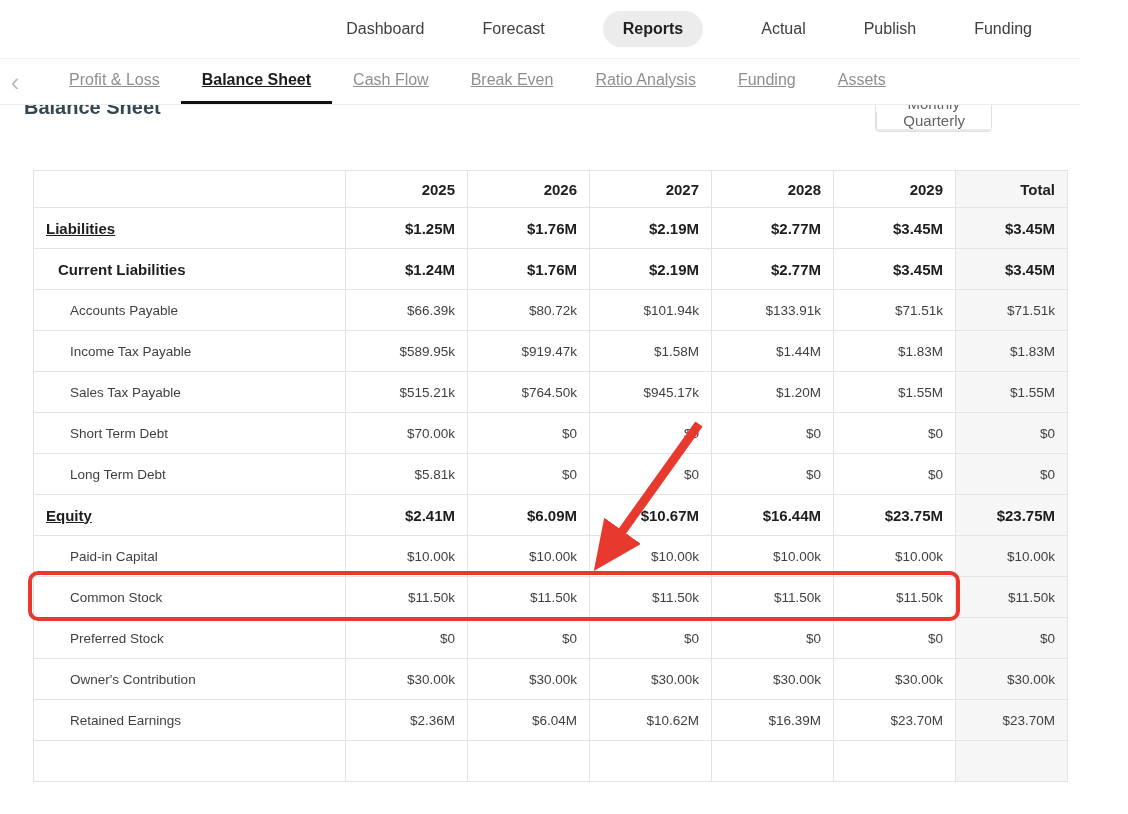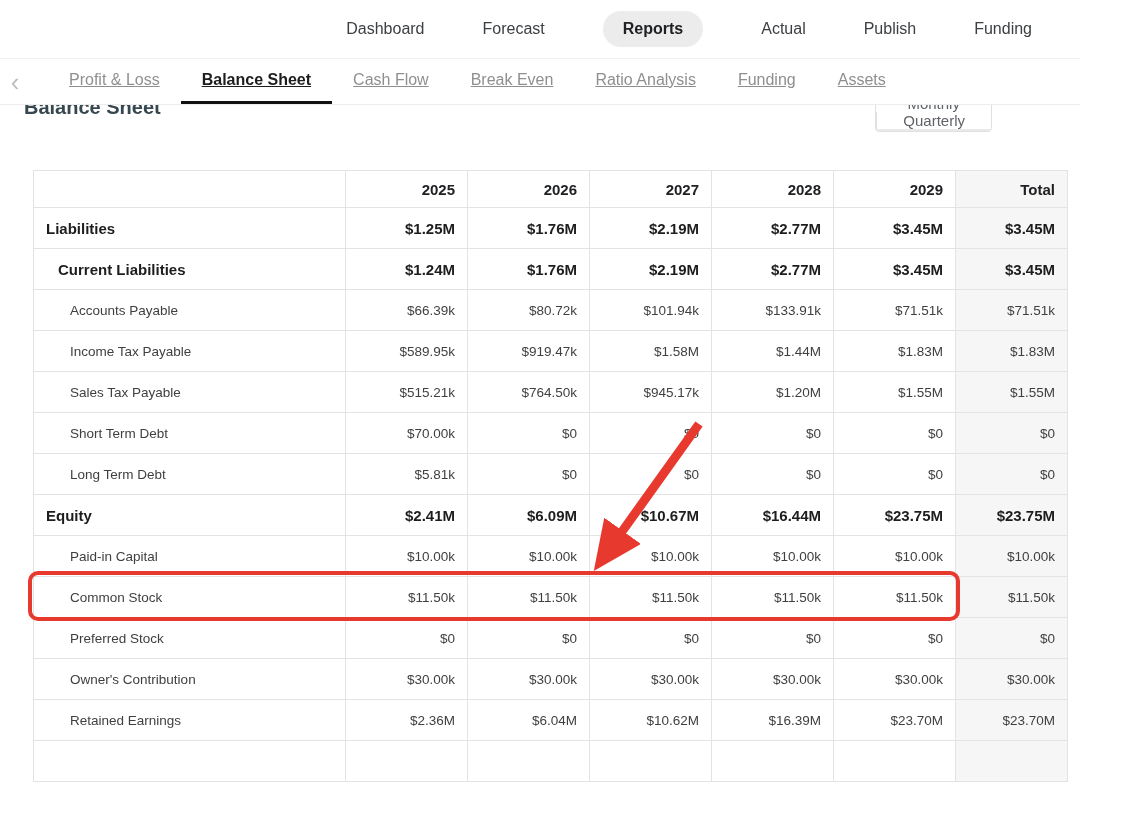--- a/index.html
+++ b/index.html
@@ -67,21 +67,21 @@
   
   .table-wrap { position:absolute; left:33px; top:170px; z-index:1; }
   table { border-collapse:collapse; table-layout:fixed; background:#fff; }
   th, td { border:1px solid #e3e3e3; overflow:hidden; white-space:nowrap; }
   thead th {
     height:37px; font-size:15px; font-weight:700; color:#202124;
     text-align:right; padding:0 12px;
   }
   tbody td { height:41px; font-size:13.5px; color:#3f3f3f; }
   td.label-cell { text-align:left; }
-  td.indent-0 { padding-left:12px; }
+  td.indent-0 { padding-left:12px;text-decoration:underline; }
   td.indent-1 { padding-left:24px; }
   td.indent-2 { padding-left:36px; }
   td.value-cell { text-align:right; padding-right:12px; }
   tr.bold td { font-weight:700; font-size:15px; color:#1d1d1d; }
   th.total-cell, td.total-cell { background:#f6f6f6; }
 
   
   .highlight-box {
     position:absolute; left:28px; top:571px; width:932px; height:50px;
     border:4px solid #e8392f; border-radius:10px;

